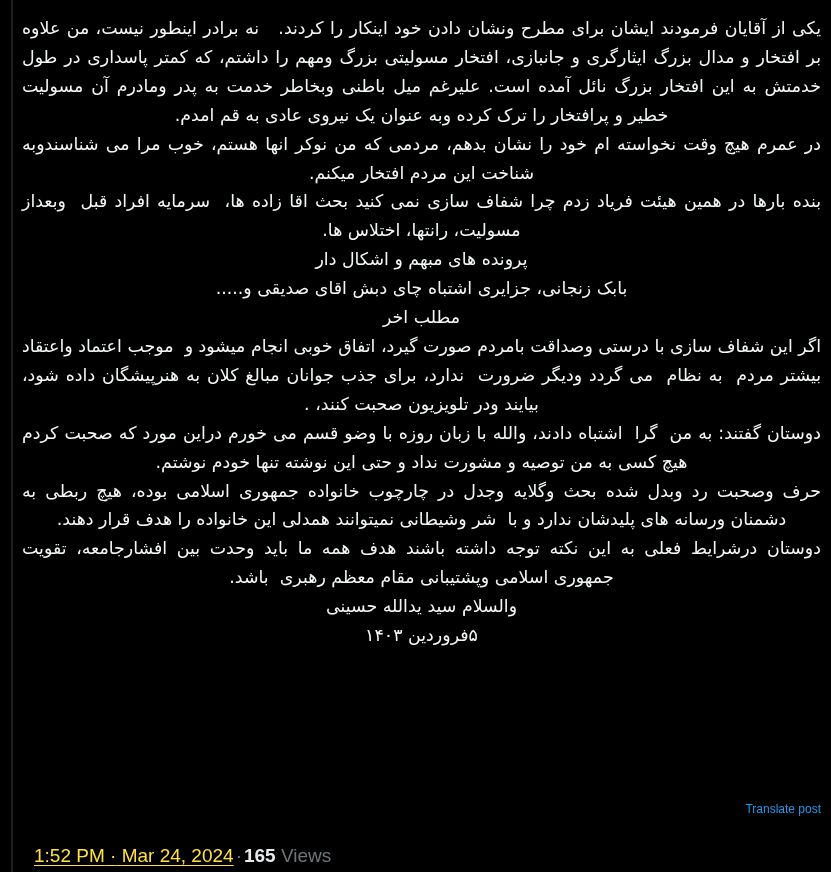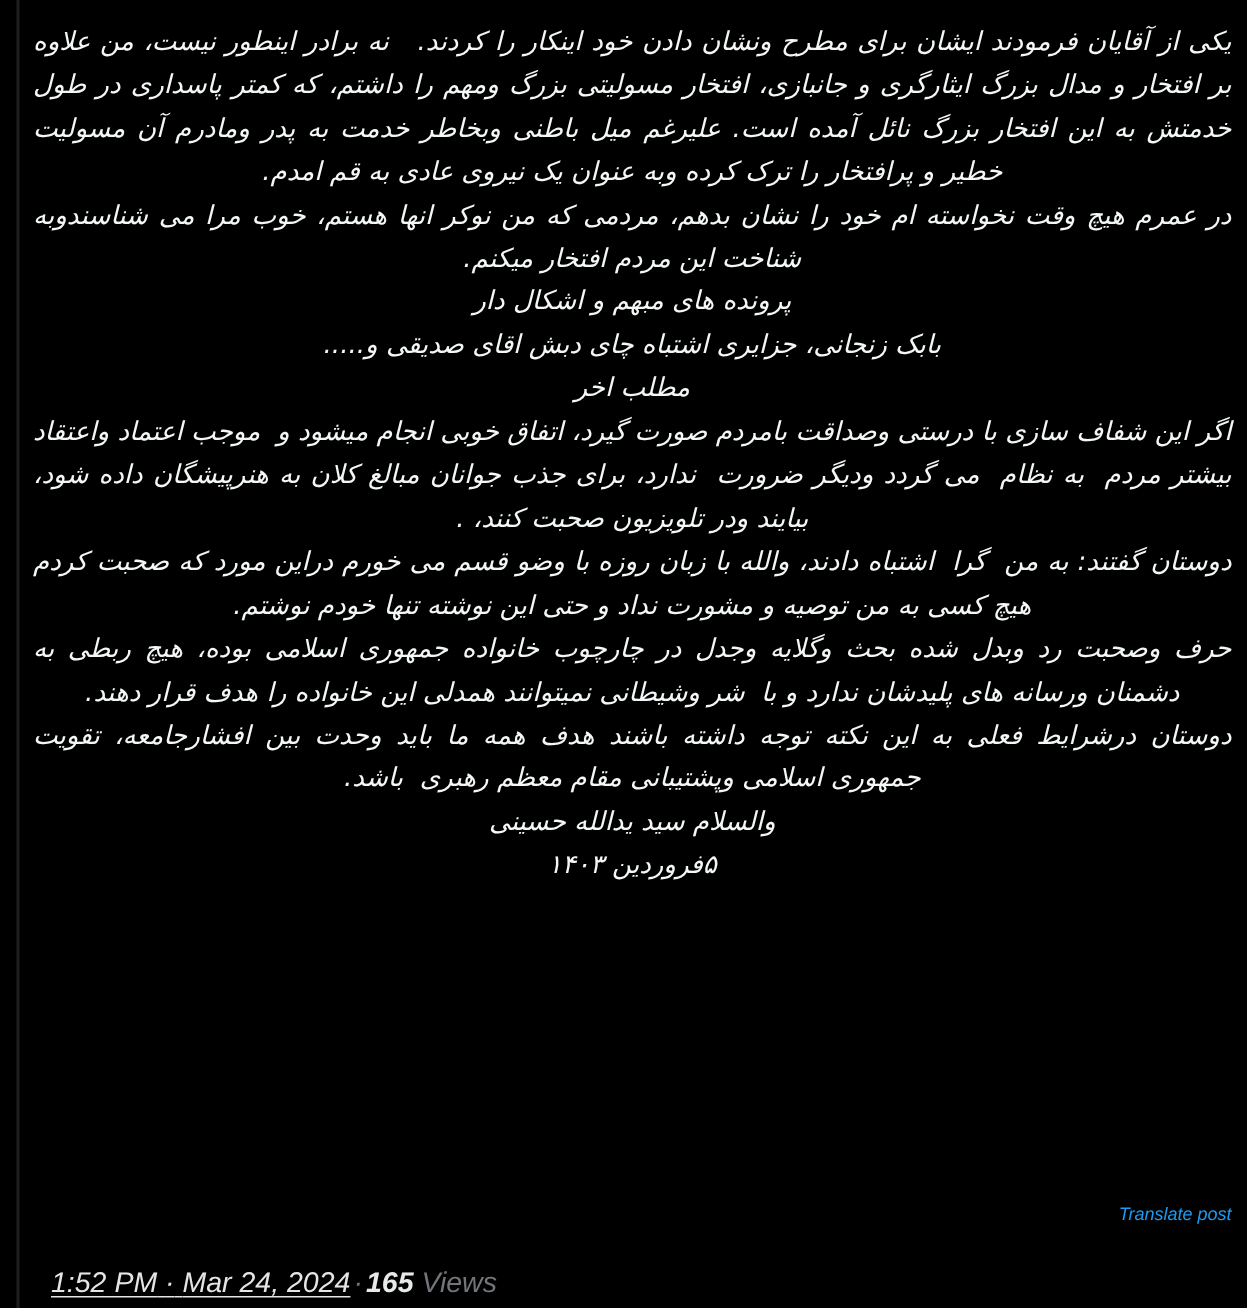--- a/index.html
+++ b/index.html
@@ -15,21 +15,20 @@
     font-family: "DejaVu Sans", "Liberation Sans", sans-serif;
     -webkit-font-smoothing: antialiased;
   }
 
   .post-root {
     position: relative;
     width: 831px;
     height: 872px;
     background: #000000;
     box-sizing: border-box;
-    font-style: italic;
   }
 
   
   .thread-line {
     position: absolute;
     left: 11px;
     top: 0;
     width: 2px;
     height: 872px;
     background: #1c1f22;
@@ -83,21 +82,21 @@
     left: 34px;
     top: 843px;
     direction: ltr;
     font-family: "Liberation Sans", sans-serif;
     font-size: 19px;
     line-height: 26px;
     color: #71767b;
     white-space: nowrap;
   }
   .meta-time {
-    color: #e5e5e5;
+    color: #fde047;
     text-decoration: underline;
     text-underline-offset: 3px;
     cursor: pointer;
   }
   .meta-dot {
     color: #71767b;
     padding: 0 2px;
   }
   .meta-views-count {
     color: #e7e9ea;
@@ -110,20 +109,21 @@
 </head>
 <body>
 
 <div class="post-root">
 
   <div class="thread-line"></div>
 
   <div class="post-body">
     <p class="para p-center">یکی از آقایان فرمودند ایشان برای مطرح ونشان دادن خود اینکار را کردند.   نه برادر اینطور نیست، من علاوه بر افتخار و مدال بزرگ ایثارگری و جانبازی، افتخار مسولیتی بزرگ ومهم را داشتم، که کمتر پاسداری در طول خدمتش به این افتخار بزرگ نائل آمده است. علیرغم میل باطنی وبخاطر خدمت به پدر ومادرم آن مسولیت خطیر و پرافتخار را ترک کرده وبه عنوان یک نیروی عادی به قم امدم.</p>
     <p class="para p-center">در عمرم هیچ وقت نخواسته ام خود را نشان بدهم، مردمی که من نوکر انها هستم، خوب مرا می شناسندوبه شناخت این مردم افتخار میکنم.</p>
+    <p class="para p-center">بنده بارها در همین هیئت فریاد زدم چرا شفاف سازی نمی کنید بحث اقا زاده ها،  سرمایه افراد قبل  وبعداز مسولیت، رانتها، اختلاس ها.</p>
     <p class="para p-center">پرونده های مبهم و اشکال دار</p>
     <p class="para p-center">بابک زنجانی، جزایری اشتباه چای دبش اقای صدیقی و.....</p>
     <p class="para p-center">مطلب اخر</p>
     <p class="para p-center">اگر این شفاف سازی با درستی وصداقت بامردم صورت گیرد، اتفاق خوبی انجام میشود و  موجب اعتماد واعتقاد بیشتر مردم  به نظام  می گردد ودیگر ضرورت  ندارد، برای جذب جوانان مبالغ کلان به هنرپیشگان داده شود،  بیایند ودر تلویزیون صحبت کنند، .</p>
     <p class="para p-center">دوستان گفتند: به من  گرا  اشتباه دادند، والله با زبان روزه با وضو قسم می خورم دراین مورد که صحبت کردم هیچ کسی به من توصیه و مشورت نداد و حتی این نوشته تنها خودم نوشتم.</p>
     <p class="para p-center">حرف وصحبت رد وبدل شده بحث وگلایه وجدل در چارچوب خانواده جمهوری اسلامی بوده، هیچ ربطی به دشمنان ورسانه های پلیدشان ندارد و با  شر وشیطانی نمیتوانند همدلی این خانواده را هدف قرار دهند.</p>
     <p class="para p-center">دوستان درشرایط فعلی به این نکته توجه داشته باشند هدف همه ما باید وحدت بین افشارجامعه، تقویت جمهوری اسلامی وپشتیبانی مقام معظم رهبری  باشد.</p>
     <p class="para p-center">والسلام سید یدالله حسینی</p>
     <p class="para p-center">۵فروردین ۱۴۰۳</p>
   </div>

